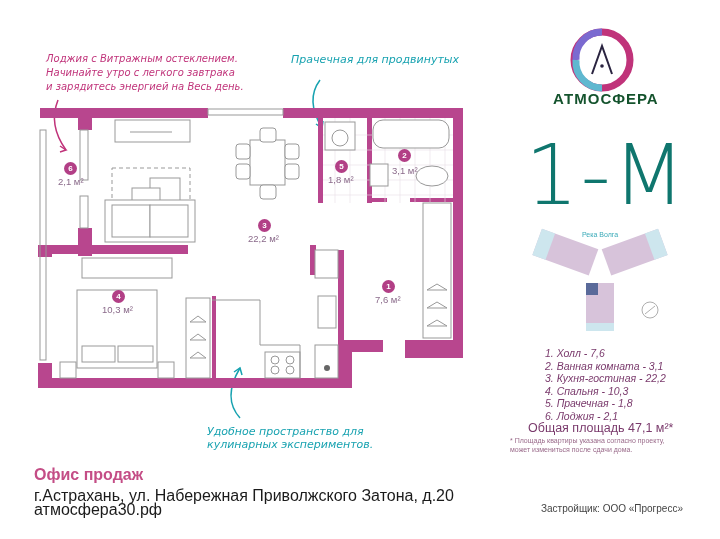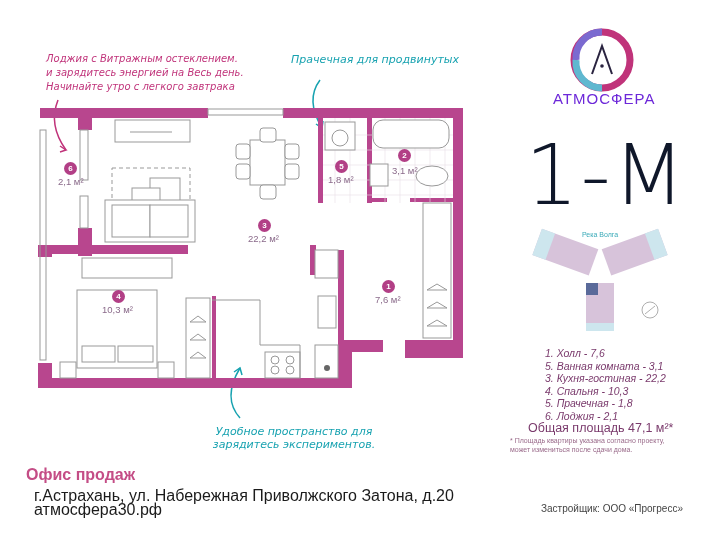--- a/index.html
+++ b/index.html
@@ -3,44 +3,44 @@
 <meta charset="utf-8">
 <style>
   * { box-sizing: border-box; margin: 0; padding: 0; }
   html, body { width: 720px; height: 539px; background: #ffffff; overflow: hidden; }
   body { position: relative; font-family: "Liberation Sans", sans-serif; color: #333; }
   .abs { position: absolute; }
   .note-pink { color: #c0337a; font-family: "DejaVu Sans", sans-serif; font-size: 10px; line-height: 14px; font-style: italic; margin-left: 10px; }
   .note-teal { color: #17a2b0; font-family: "DejaVu Sans", sans-serif; font-size: 11px; line-height: 13px; font-style: italic; }
   .room-badge { width: 13px; height: 13px; border-radius: 50%; background: #b23f86; color: #fff; font-size: 8px; font-weight: bold; display: flex; align-items: center; justify-content: center; }
   .room-area { color: #8a6a8a; font-size: 9.5px; white-space: nowrap; }
-  .logo-text { font-size: 15px; letter-spacing: 1px; color: #6d28d9; font-weight: normal; text-align: center; }
-  .title-big { font-size: 84px; color: #0f172a; font-family: "DejaVu Sans", sans-serif; font-weight: 300; letter-spacing: 2px; line-height: 1; }
+  .logo-text { font-size: 15px; letter-spacing: 1px; color: #14532d; font-weight: bold; text-align: center; }
+  .title-big { font-size: 84px; color: #0f766e; font-family: "DejaVu Sans", sans-serif; font-weight: 300; letter-spacing: 2px; line-height: 1; }
   .legend-list { font-size: 10.5px; line-height: 12.5px; color: #7a3a6c; font-style: italic; }
   .total { font-size: 12.5px; color: #7a3a6c; }
   .footnote { font-size: 7px; color: #9a6a8a; line-height: 9px; }
   .office-title { font-size: 16px; color: #c44d86; font-weight: bold; }
   .office-line { font-size: 16px; color: #1b1b1b; line-height: 14px; text-align: center; }
   .developer { font-size: 10px; color: #444; }
   .river { font-size: 7px; color: #3aaab8; }
 </style>
 </head>
 <body>
 
 <div class="abs note-pink" style="left:36px; top:52px; width:220px;">
   <div>Лоджия с Витражным остеклением.</div>
+  <div>Начинайте утро с легкого завтрака</div>
   <div>и зарядитесь энергией на Весь день.</div>
-  <div>Начинайте утро с легкого завтрака</div>
 </div>
 <div class="abs note-teal" style="left:291px; top:53px; width:170px;">
   <div>Прачечная для продвинутых</div>
 </div>
-<div class="abs note-teal" style="left:194px; top:425px; width:200px;text-align:center;">
+<div class="abs note-teal" style="left:207px; top:425px; width:200px;">
   <div>Удобное пространство для</div>
-  <div>зарядитесь экспериментов.</div>
+  <div>кулинарных экспериментов.</div>
 </div>
 
 <svg class="abs" style="left:0; top:0;" width="500" height="460" viewBox="0 0 500 460">
 
   <path d="M58 100 Q48 125 66 150" fill="none" stroke="#c0337a" stroke-width="1.5"></path>
   <path d="M60 146 L66 150 L60 152" fill="none" stroke="#c0337a" stroke-width="1.5"></path>
   <path d="M320 80 Q305 100 322 128" fill="none" stroke="#17a2b0" stroke-width="1.5"></path>
   <path d="M316 124 L322 128 L323 121" fill="none" stroke="#17a2b0" stroke-width="1.5"></path>
   <path d="M240 418 Q222 398 240 368" fill="none" stroke="#17a2b0" stroke-width="1.5"></path>
   <path d="M234 372 L240 368 L242 375" fill="none" stroke="#17a2b0" stroke-width="1.5"></path>
@@ -204,29 +204,29 @@
   </g>
   <rect x="56" y="55" width="28" height="48" fill="#d7c3da"></rect>
   <rect x="56" y="55" width="12" height="12" fill="#5a6a9a"></rect>
   <rect x="56" y="95" width="28" height="8" fill="#cde6ee"></rect>
   <circle cx="120" cy="82" r="8" fill="none" stroke="#999" stroke-width="0.8"></circle>
   <path d="M115 86 L125 78" stroke="#999" stroke-width="0.8"></path>
 </svg>
 
 <div class="abs legend-list" style="left:545px; top:347px;">
   <div>1. Холл - 7,6</div>
-  <div>5. Ванная комната - 3,1</div>
+  <div>2. Ванная комната - 3,1</div>
   <div>3. Кухня-гостиная - 22,2</div>
   <div>4. Спальня - 10,3</div>
   <div>5. Прачечная - 1,8</div>
   <div>6. Лоджия - 2,1</div>
 </div>
 <div class="abs total" style="left:528px; top:421px;">Общая площадь 47,1 м²*</div>
 <div class="abs footnote" style="left:510px; top:436px;">
   <div>* Площадь квартиры указана согласно проекту,</div>
   <div>может измениться после сдачи дома.</div>
 </div>
 
-<div class="abs office-title" style="left:26px; top:466px;">Офис продаж</div>
+<div class="abs office-title" style="left:34px; top:466px;">Офис продаж</div>
 <div class="abs office-line" style="left:34px; top:489px;">г.Астрахань, ул. Набережная Приволжского Затона, д.20</div>
 <div class="abs office-line" style="left:34px; top:503px;">атмосфера30.рф</div>
 
 <div class="abs developer" style="left:541px; top:503px;">Застройщик: ООО «Прогресс»</div>
 
 </body></html>

